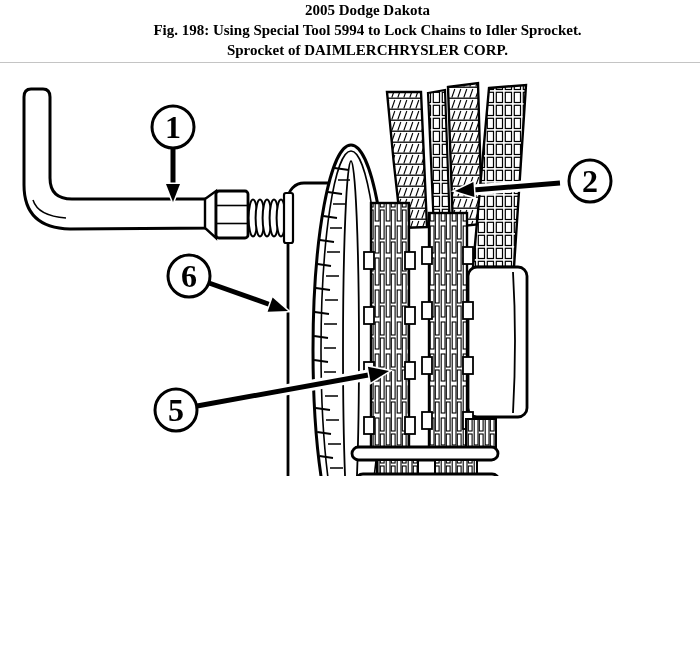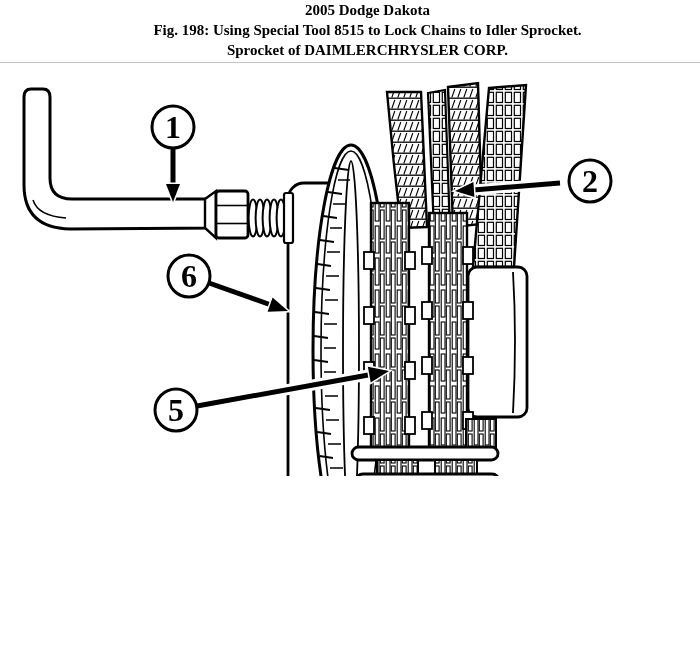--- a/index.html
+++ b/index.html
@@ -34,21 +34,21 @@
     text-anchor:middle;
   }
 </style>
 </head>
 <body>
 
 <div class="page">
 
   <header class="fig-header">
     <div class="hline">2005 Dodge Dakota</div>
-    <div class="hline">Fig. 198: Using Special Tool 8515 to Lock Chains to Idler Sprocket.</div>
+    <div class="hline">Fig. 198: Using Special Tool 5994 to Lock Chains to Idler Sprocket.</div>
     <div class="hline">Sprocket of DAIMLERCHRYSLER CORP.</div>
   </header>
 
   <div class="divider"></div>
 
   <svg class="illustration" width="700" height="649" viewBox="0 0 700 649">
 
     <defs>
 
       <pattern id="plinks" width="11" height="32" patternUnits="userSpaceOnUse">

